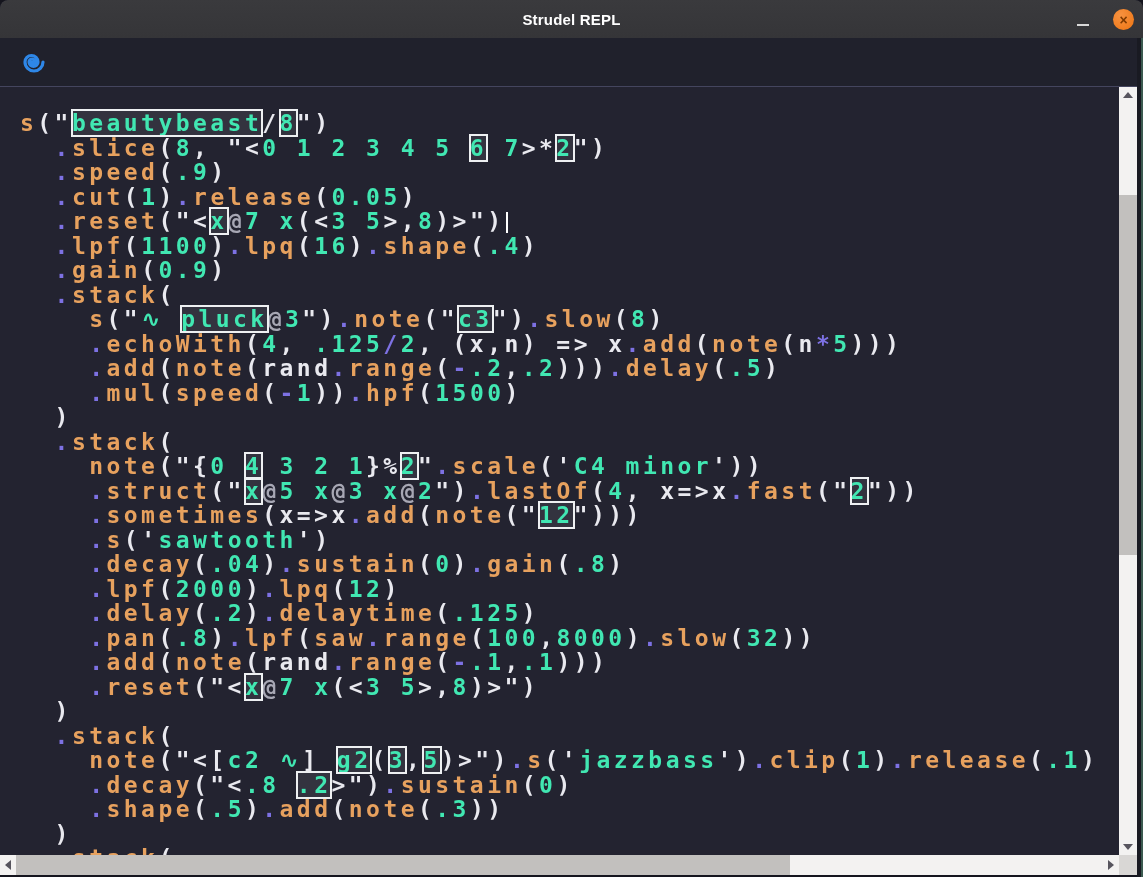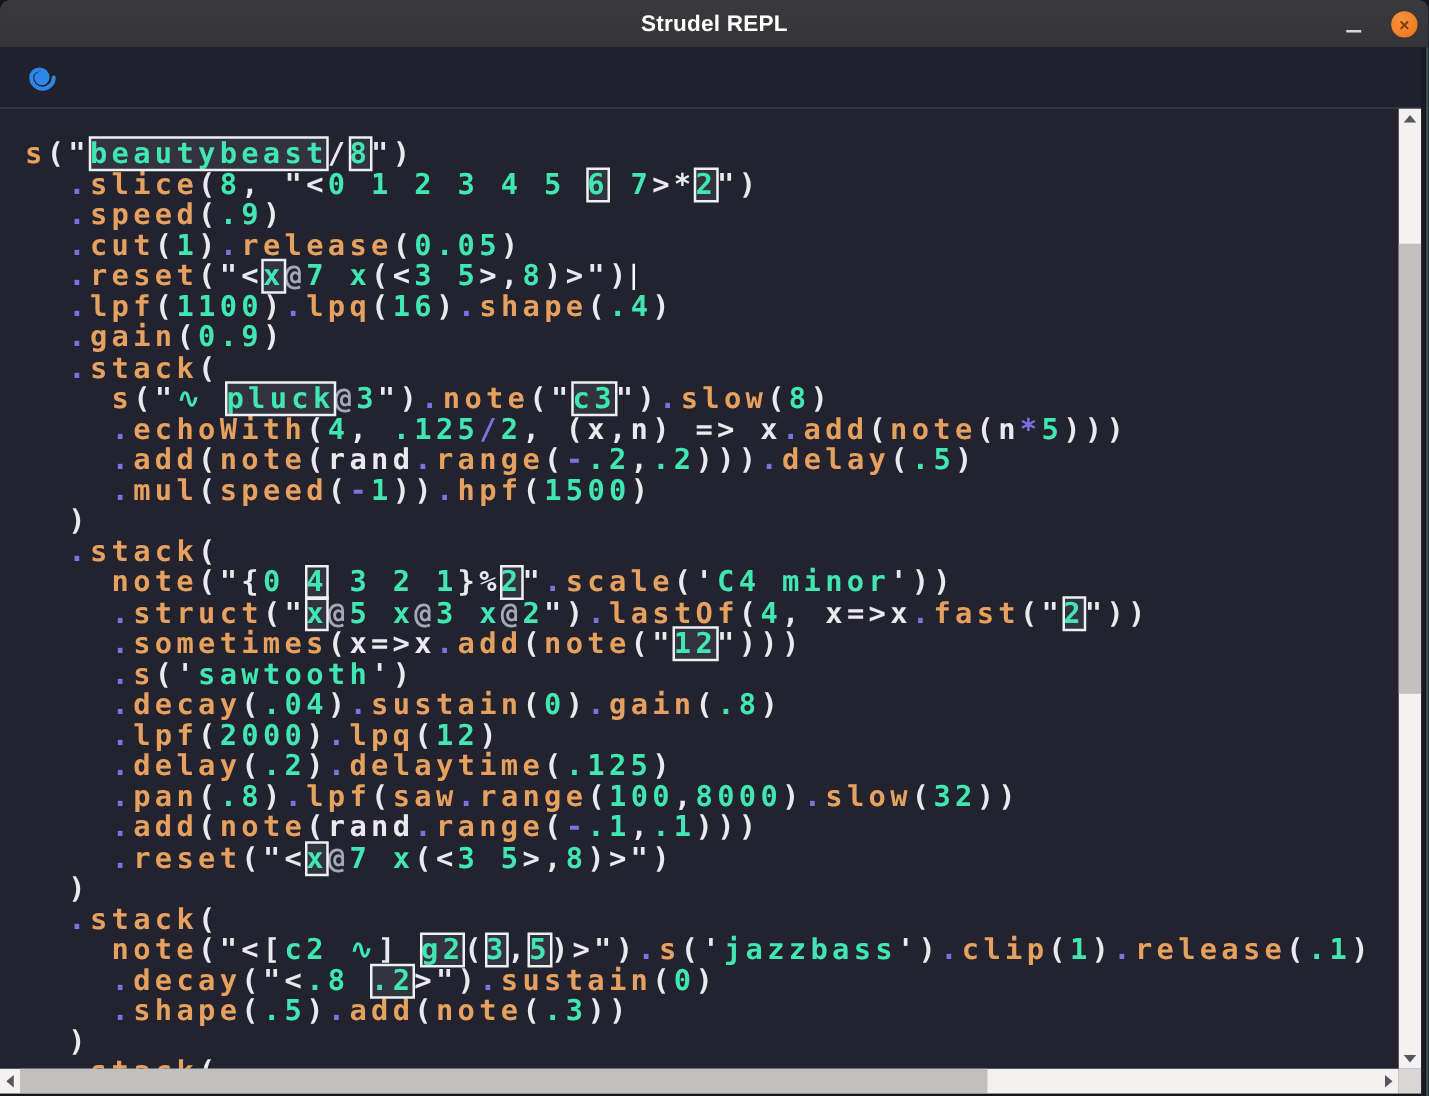--- a/index.html
+++ b/index.html
@@ -5,21 +5,21 @@
   html,body{margin:0;padding:0;background:#15151d;}
   .window{position:relative;width:1143px;height:877px;overflow:hidden;
           background:#232330;border-radius:8px 8px 0 0;
           font-family:"Liberation Sans",sans-serif;}
   
   .titlebar{position:absolute;left:0;top:0;width:1143px;height:38px;
             background:linear-gradient(#3a3a3d,#353538);
             border-bottom:1px solid #1e1e21;border-radius:8px 8px 0 0;}
   .titlebar .title{position:absolute;left:0;right:0;top:0;height:38px;
             display:flex;align-items:center;justify-content:center;
-            color:#ffffff;font-weight:bold;font-size:18px;letter-spacing:.2px;text-align:center;}
+            color:#ffffff;font-weight:bold;font-size:15px;letter-spacing:.2px;text-align:center;}
   .min-btn{position:absolute;right:48px;top:0;width:22px;height:38px;cursor:pointer;}
   .min-btn .dash{position:absolute;left:4px;top:24px;width:12px;height:2px;background:#d9d9d9;}
   .close-btn{position:absolute;right:9px;top:9px;width:21px;height:21px;border-radius:50%;
             background:radial-gradient(circle at 35% 30%,#f79240,#ee7512);
             display:flex;align-items:center;justify-content:center;
             color:#7e3a00;font-weight:bold;font-size:14px;line-height:1;cursor:pointer;}
   
   .appheader{position:absolute;left:0;top:38px;width:1143px;height:48px;
             background:#20212c;border-bottom:1px solid #44455e;}
   .logo{position:absolute;left:19px;top:9px;width:30px;height:30px;}

